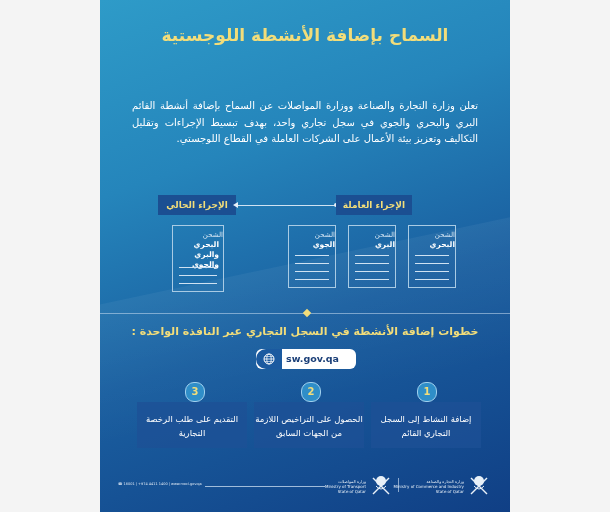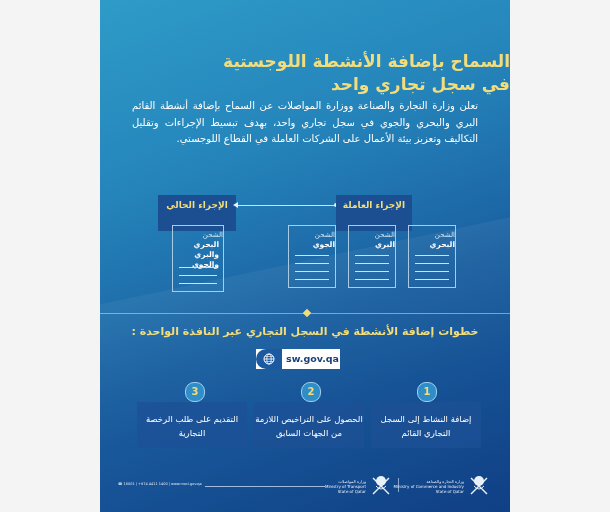--- a/index.html
+++ b/index.html
@@ -1,40 +1,40 @@
 <!DOCTYPE html>
 <html><head>
 <meta charset="utf-8">
 <style>
   html,body{margin:0;padding:0;}
   body{width:610px;height:512px;background:#f4f4f4;position:relative;overflow:hidden;font-family:"DejaVu Sans",sans-serif;}
   .poster{position:absolute;left:100px;top:0;width:410px;height:512px;overflow:hidden;
     background:linear-gradient(160deg,#2e9bc8 0%,#2585bb 30%,#1a5fa0 60%,#103f85 100%);}
   .poster:before{content:"";position:absolute;left:-60px;top:255px;width:600px;height:140px;
     background:linear-gradient(180deg,rgba(255,255,255,0.05),rgba(255,255,255,0));transform:rotate(-12deg);}
-  .title{position:absolute;left:0;right:0;top:50px;text-align:right;color:#f2dd7a;font-weight:bold;font-size:17px;line-height:23px;direction:rtl;}
+  .title{position:absolute;left:0;right:0;top:24px;text-align:center;color:#f2dd7a;font-weight:bold;font-size:17px;line-height:23px;direction:rtl;}
   .para{position:absolute;left:32px;right:32px;color:#fff;font-size:10px;line-height:16.5px;direction:rtl;text-align:justify;}
   .p1{top:98px;}
   .p2{top:155px;}
-  .tag{position:absolute;top:195px;height:36px;background:#1b4f92;color:#f2dd7a;font-size:9px;font-weight:bold;direction:rtl;text-align:center;line-height:20px;}
+  .tag{position:absolute;top:195px;height:20px;background:#1b4f92;color:#f2dd7a;font-size:9px;font-weight:bold;direction:rtl;text-align:center;line-height:20px;}
   .tag-prev{left:236px;width:76px;}
   .tag-curr{left:58px;width:78px;}
   .arrow-line{position:absolute;top:205px;left:136px;width:100px;height:1px;background:#cfe2f2;}
   .arrow-head{position:absolute;top:202px;left:133px;width:0;height:0;border-top:3px solid transparent;border-bottom:3px solid transparent;border-right:5px solid #e8f0f8;}
   .arrow-dot{position:absolute;top:203px;left:234px;width:4px;height:4px;border-radius:2px;background:#e8f0f8;}
   .doc{position:absolute;top:225px;width:48px;height:63px;border:1px solid #a9cbe4;box-sizing:border-box;color:#fff;text-align:center;direction:rtl;padding-left:45px;}
   .doc .small{font-size:7px;margin-top:5px;color:#d6e6f4;line-height:9px;}
   .doc .big{font-size:7.5px;font-weight:bold;line-height:10px;}
   .doc .lines{position:absolute;left:6px;right:6px;bottom:7px;}
   .doc .lines div{height:1px;background:#cfe2f2;margin-top:7px;}
   .doc-combined{left:72px;top:225px;width:52px;height:67px;}
   .divider{position:absolute;left:0;right:0;top:313px;height:1px;background:rgba(200,220,240,0.55);}
   .diamond{position:absolute;left:204px;top:310px;width:6px;height:6px;background:#f2dd7a;transform:rotate(45deg);}
   .steps-title{position:absolute;left:0;right:0;top:325px;text-align:center;color:#f2dd7a;font-weight:bold;font-size:11px;direction:rtl;}
-  .url-pill{position:absolute;left:156px;top:349px;width:84px;height:20px;border-radius:0;background:#fff;overflow:hidden;}
+  .url-pill{position:absolute;left:156px;top:349px;width:100px;height:20px;border-radius:6px;background:#fff;overflow:hidden;}
   .url-icon{position:absolute;left:0;top:0;width:26px;height:20px;background:#1b5aa0;border-radius:10px 0 0 10px;display:flex;align-items:center;justify-content:center;}
   .url-text{position:absolute;left:30px;top:0;line-height:20px;font-size:9.5px;color:#1b3f78;font-weight:bold;font-family:"DejaVu Sans",sans-serif;}
   .step{position:absolute;top:402px;width:110px;height:46px;background:rgba(30,80,150,0.75);color:#fff;text-align:center;direction:rtl;font-size:8.5px;font-weight:normal;line-height:14px;box-sizing:border-box;padding-top:10px;}
   .step-num{position:absolute;top:382px;width:18px;height:18px;border-radius:9px;background:#2f8ec8;border:1.5px solid #9fd0ee;color:#f2dd7a;font-weight:bold;font-size:10px;text-align:center;line-height:18px;}
   .footer{position:absolute;left:0;right:0;top:470px;height:30px;}
   .footer-contact{position:absolute;left:18px;top:12px;font-size:3.5px;color:#dfe9f5;white-space:nowrap;}
   .footer-line{position:absolute;left:105px;top:16px;width:120px;height:1px;background:rgba(220,235,250,0.7);}
   .logo{position:absolute;top:2px;height:26px;color:#e8f0f8;}
   .logo .emblem{position:absolute;right:0;top:0;width:22px;height:24px;}
   .logo .ltext{position:absolute;right:26px;top:7px;font-size:4px;line-height:5px;text-align:right;white-space:nowrap;}
@@ -42,21 +42,20 @@
   .logo-commerce{left:306px;width:84px;}
   .logo-sep{position:absolute;left:298px;top:8px;width:1px;height:14px;background:rgba(220,235,250,0.6);}
 </style>
 </head>
 <body>
 
 <div class="poster">
 
   <div class="title">
     <div>السماح بإضافة الأنشطة اللوجستية</div>
-    <div>في سجل تجاري واحد</div>
   </div>
 
   <div class="para p1">تعلن وزارة التجارة والصناعة ووزارة المواصلات عن السماح بإضافة أنشطة القائم البري والبحري والجوي في سجل تجاري واحد، بهدف تبسيط الإجراءات وتقليل التكاليف وتعزيز بيئة الأعمال على الشركات العاملة في القطاع اللوجستي.</div>
 
   <div class="tag tag-curr">الإجراء الحالي</div>
   <div class="arrow-line"></div>
   <div class="arrow-head"></div>
   <div class="arrow-dot"></div>
   <div class="tag tag-prev">الإجراء العاملة</div>
 

